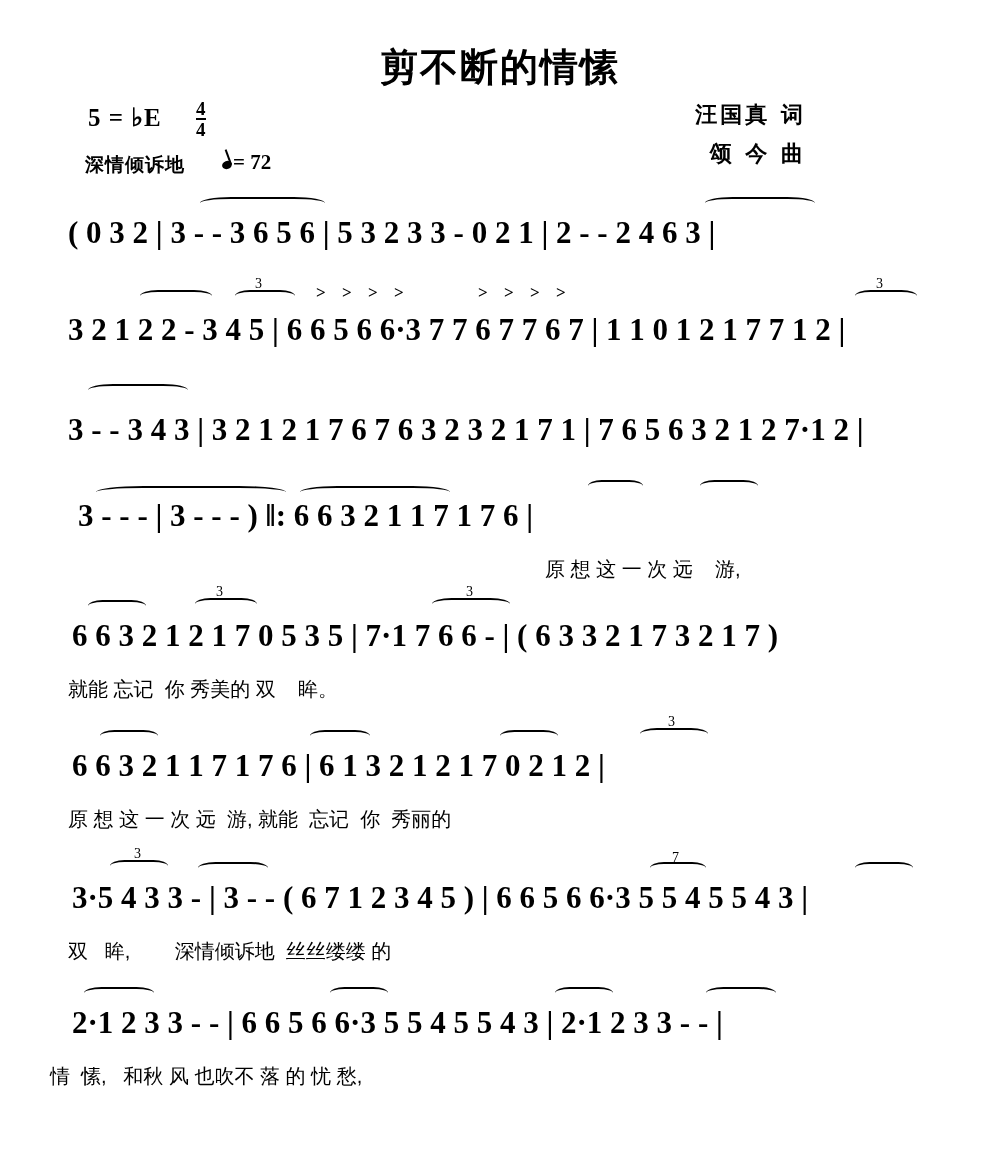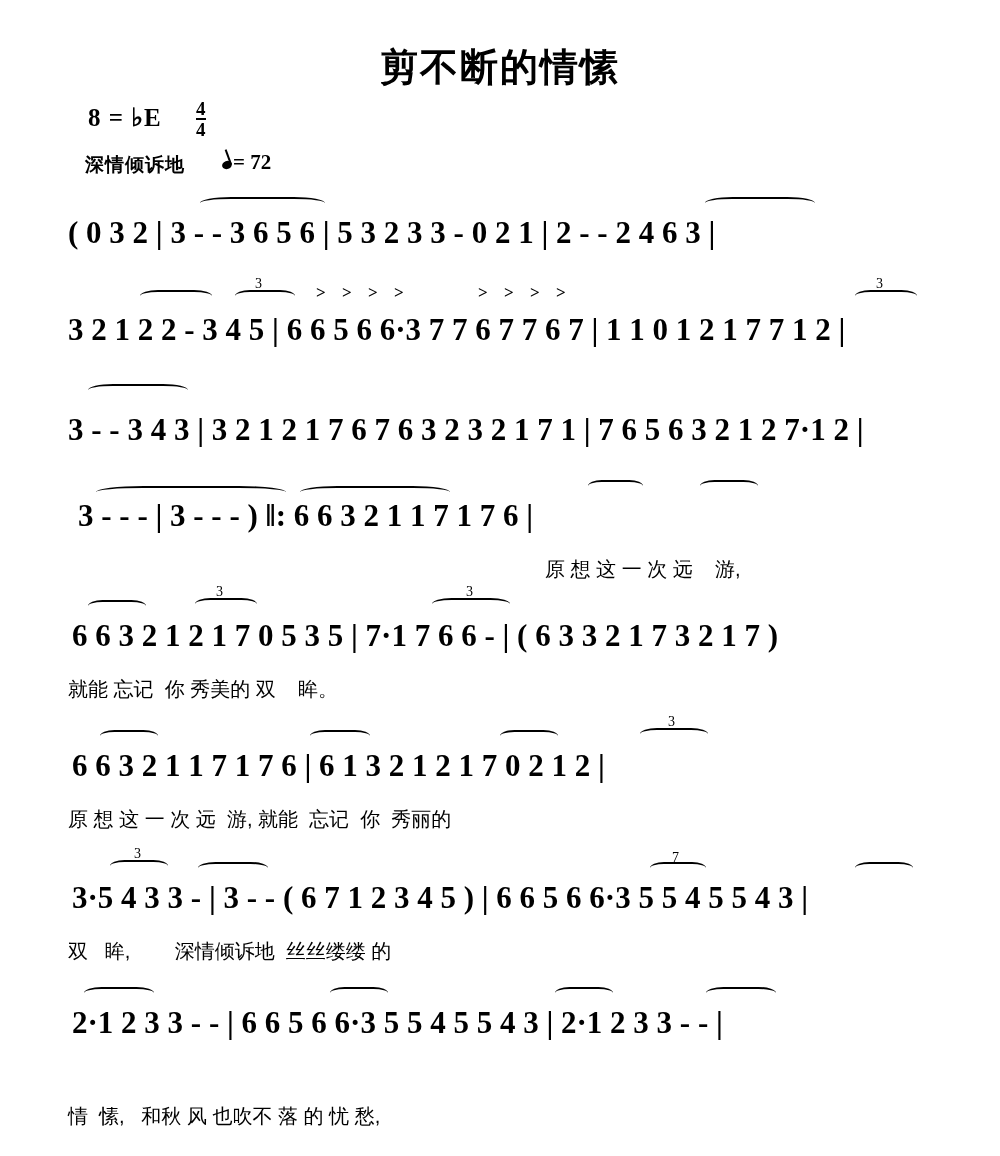--- a/index.html
+++ b/index.html
@@ -100,28 +100,32 @@
   .accent{position:absolute;font-size:17px;font-weight:bold;}
 </style>
 </head>
 <body>
 
 <div class="sheet">
 
   <div class="title">剪不断的情愫</div>
 
   <div class="key-sig">
-    <span>8 = ♭E</span>
+    <span>5 = ♭E</span>
   </div>
 
   <div class="meter">
     <span class="num">4</span>
     <span class="den">4</span>
   </div>
 
+  <div class="composer">
+    <div>汪国真 词</div>
+    <div>颂  今 曲</div>
+  </div>
 
   <div class="expression">深情倾诉地</div>
   <div class="tempo">
     <span class="notehead"></span><span>= 72</span>
   </div>
 
   <div class="line" style="top:215px;">
     <div class="nrow" style="left:68px;top:0;">( 0 3 2 | 3 - - 3 6 5 6 | 5 3 2 3 3 - 0 2 1 | 2 - - 2 4 6 3 |</div>
     <div class="slur" style="left:200px;top:-18px;width:125px;"></div>
     <div class="slur" style="left:705px;top:-18px;width:110px;"></div>
@@ -188,16 +192,16 @@
     <div class="slur" style="left:855px;top:-18px;width:58px;"></div>
     <div class="lrow" style="left:68px;top:58px;">双   眸,        深情倾诉地  丝丝缕缕 的</div>
   </div>
 
   <div class="line" style="top:1005px;">
     <div class="nrow" style="left:72px;top:0;">2·1 2 3 3 - - | 6 6 5 6 6·3 5 5 4 5 5 4 3 | 2·1 2 3 3 - - |</div>
     <div class="slur" style="left:84px;top:-18px;width:70px;"></div>
     <div class="slur" style="left:330px;top:-18px;width:58px;"></div>
     <div class="slur" style="left:555px;top:-18px;width:58px;"></div>
     <div class="slur" style="left:706px;top:-18px;width:70px;"></div>
-    <div class="lrow" style="left:68px;top:58px;margin-top:40px;">情  愫,   和秋 风 也吹不 落 的 忧 愁,</div>
+    <div class="lrow" style="left:50px;top:58px;">情  愫,   和秋 风 也吹不 落 的 忧 愁,</div>
   </div>
 
 </div>
 
 </body></html>

